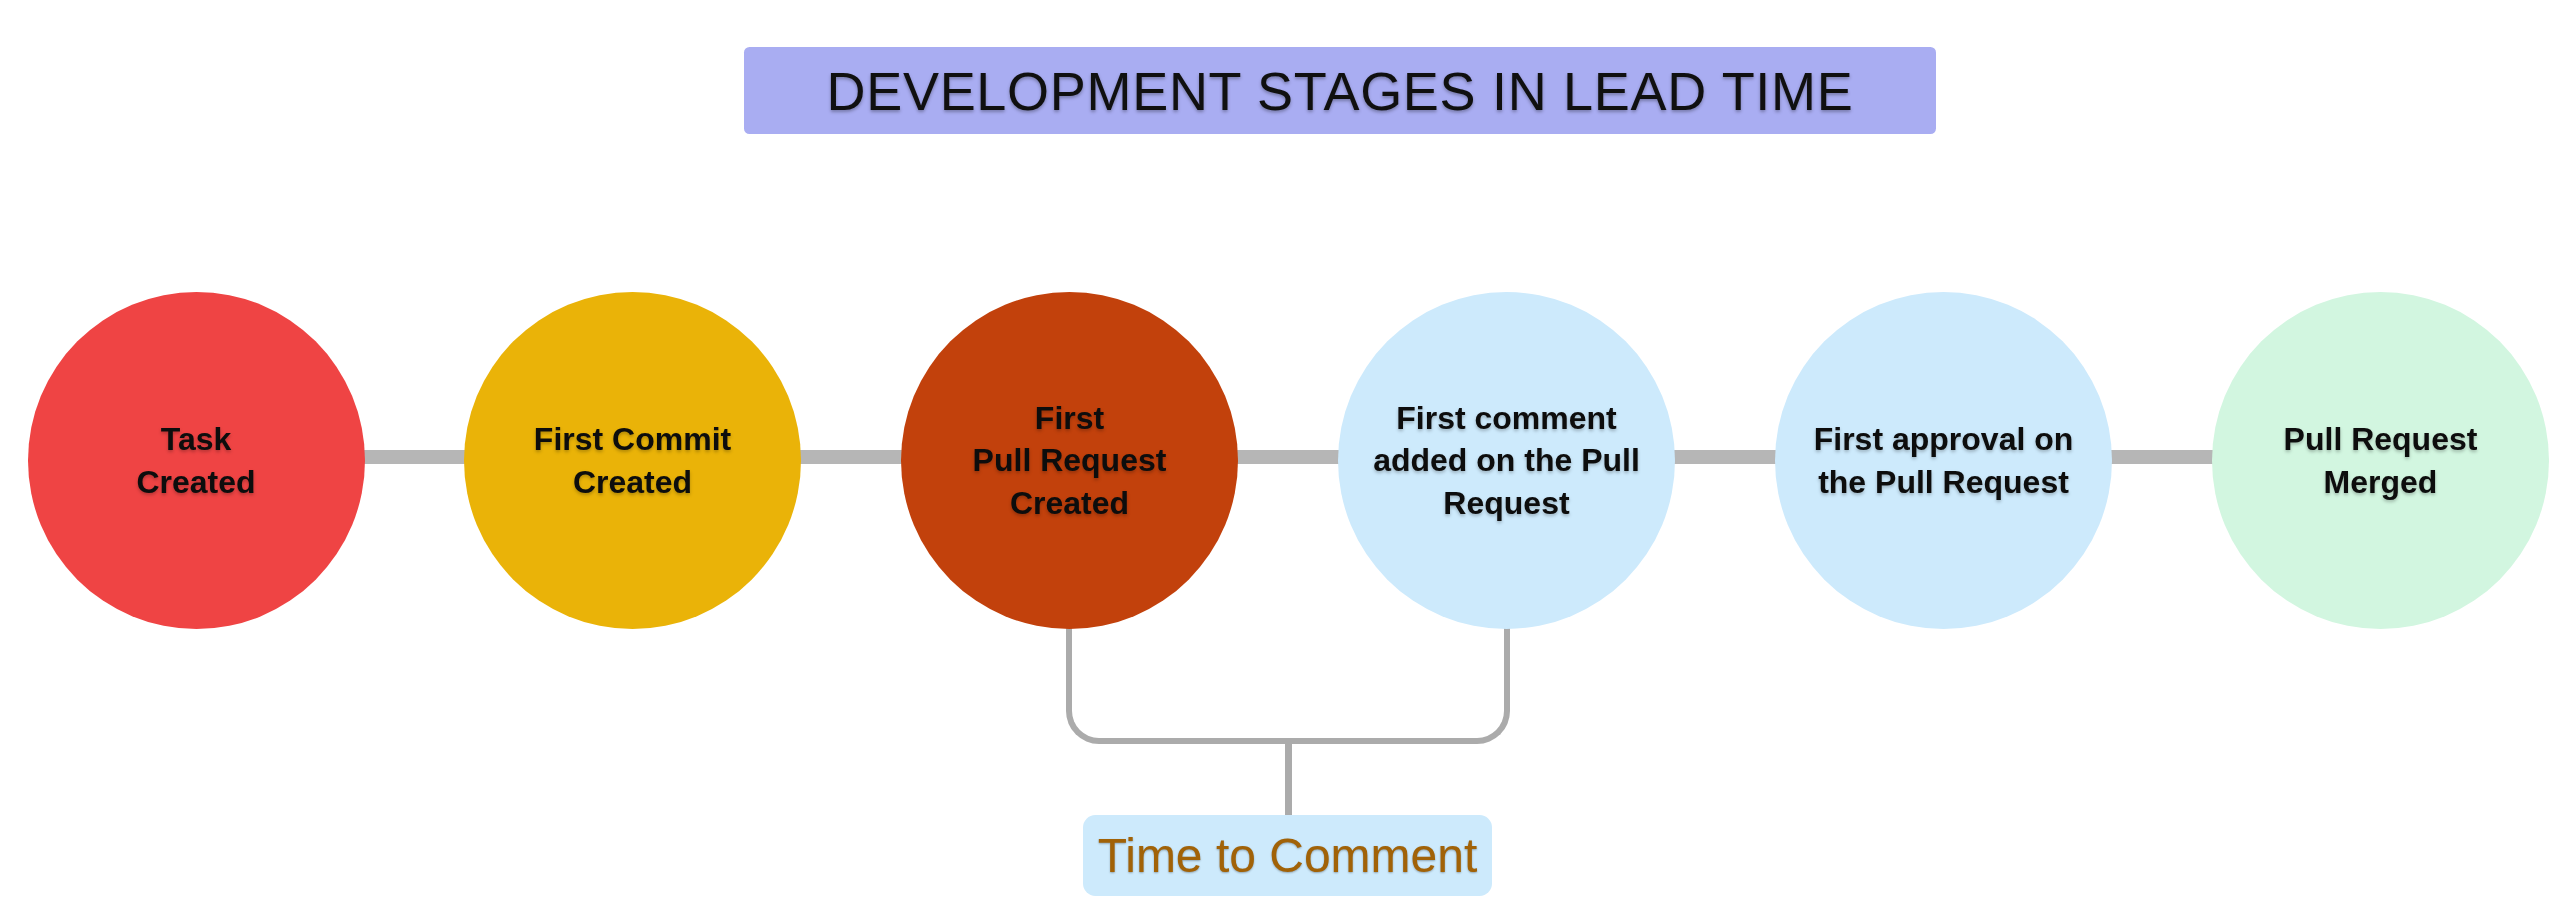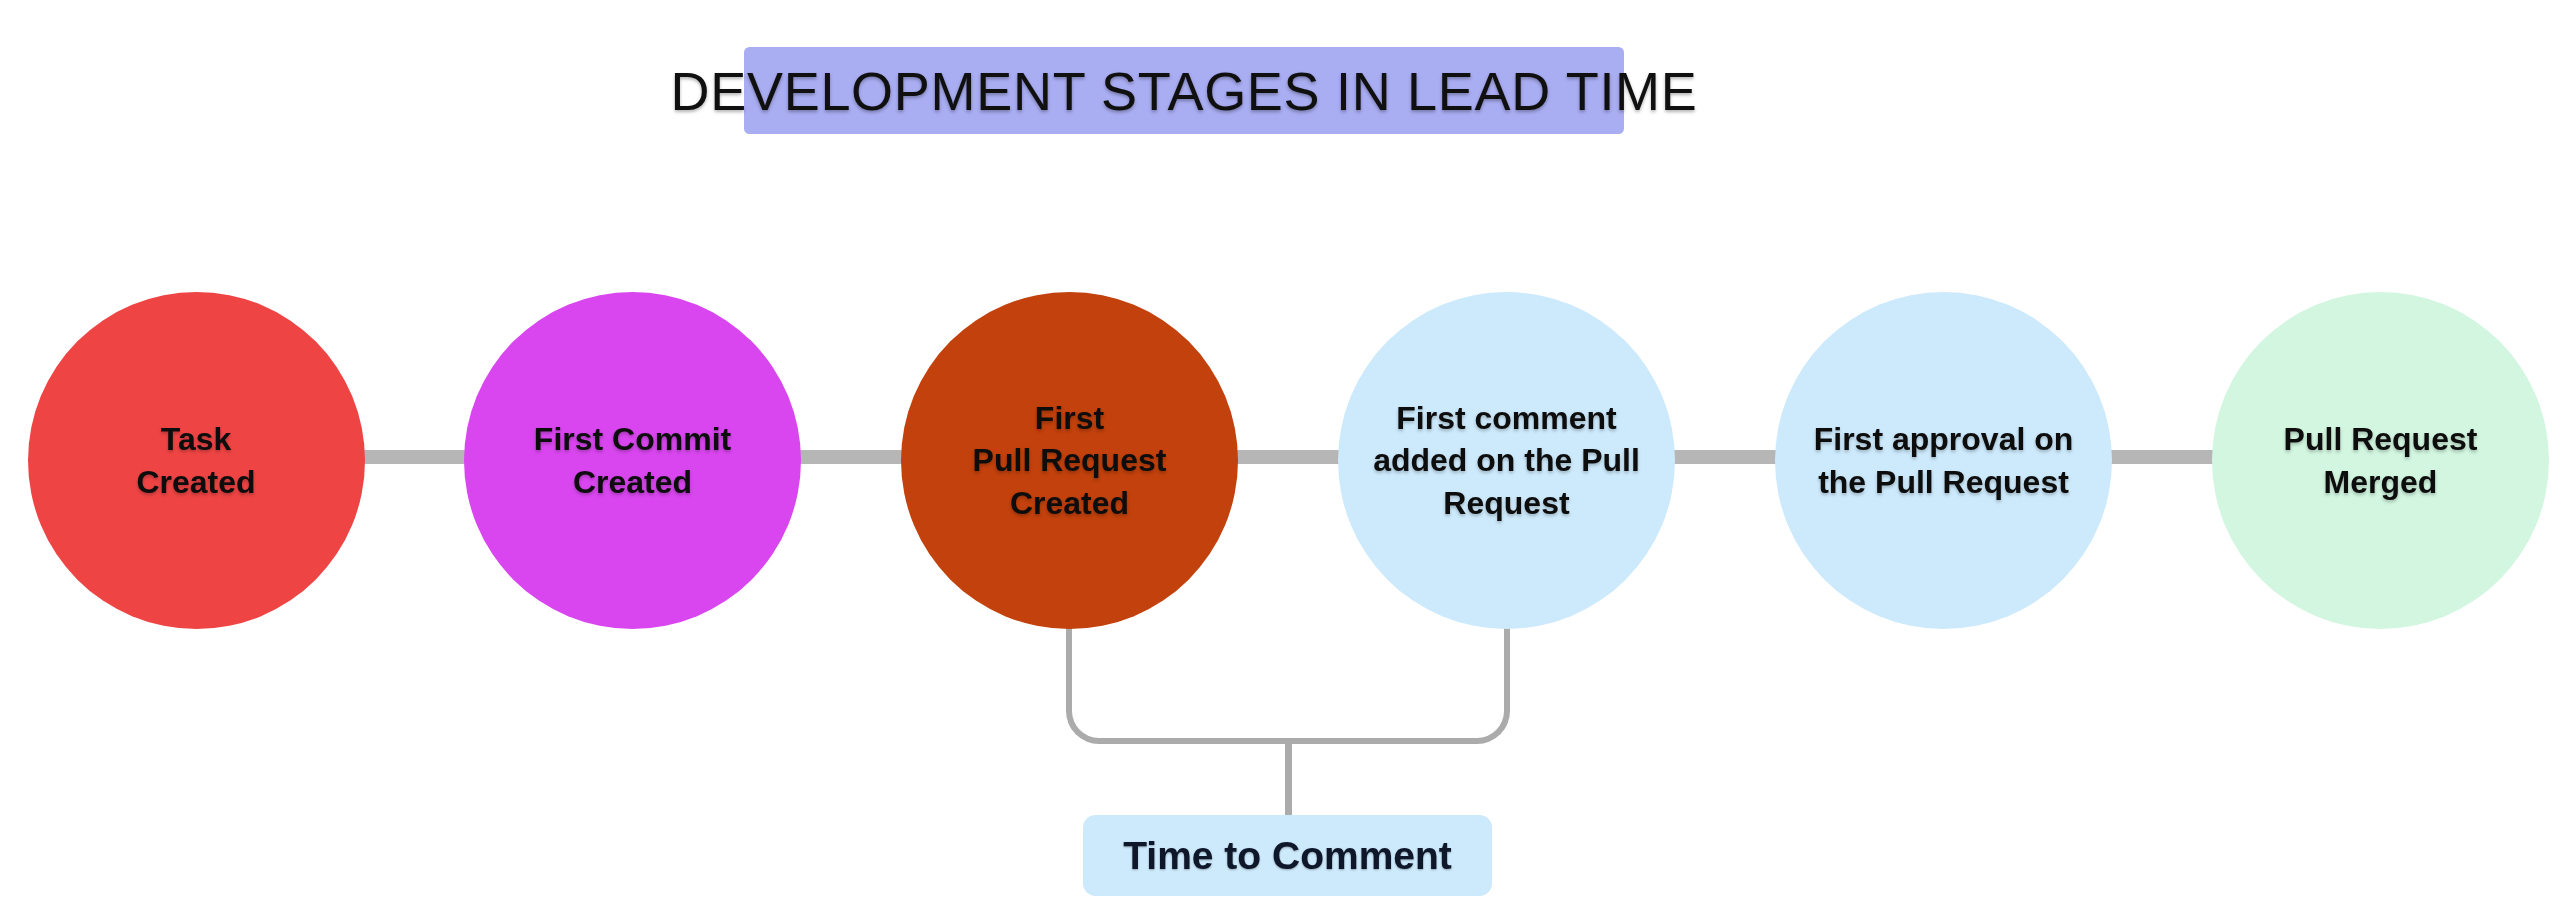--- a/index.html
+++ b/index.html
@@ -12,21 +12,21 @@
     width: 2576px;
     height: 923px;
     background: #ffffff;
     overflow: hidden;
     font-family: "Liberation Sans", sans-serif;
   }
   .title-banner {
     position: absolute;
     left: 744px;
     top: 47px;
-    width: 880px;
+    width: 1192px;
     height: 87px;
     border-radius: 5.5px;
     display: flex;
     align-items: center;
     justify-content: center;
     font-size: 54px;
     font-weight: 400;
     letter-spacing: 0.7px;
     color: #101010;
     text-shadow: 0 2.1px 3.4px rgba(0,0,0,0.30);
@@ -95,42 +95,42 @@
     top: 815px;
     width: 409px;
     height: 81px;
     border-radius: 12.4px;
     display: flex;
     align-items: center;
     justify-content: center;
     z-index: 2;
   }
   .annotation-text {
-    font-size: 39px;
-    font-weight: 700;
-    color: #0f172a;
+    font-size: 48px;
+    font-weight: 400;
+    color: #a16207;
     white-space: nowrap;
     text-shadow: 0 1.4px 2.1px rgba(0,0,0,0.30);
   }
 </style>
 </head>
 <body>
 
 <div class="canvas" style="background: rgb(255, 255, 255);">
 
   <div class="title-banner" style="background: rgb(169, 173, 242); color: rgb(16, 16, 16);">DEVELOPMENT STAGES IN LEAD TIME</div>
 
   <div class="connector-line" style="background: rgb(182, 182, 182);"></div>
 
   <div class="stage-circle pos-0" style="background: #ef4444;">
     <span class="stage-label">Task
 Created</span>
   </div>
 
-  <div class="stage-circle pos-1" style="background: #d946ef; text-align: center;">
+  <div class="stage-circle pos-1" style="background: #eab308; text-align: center;">
     <span class="stage-label">First Commit
 Created</span>
   </div>
 
   <div class="stage-circle pos-2" style="background: #c2410c;">
     <span class="stage-label">First
 Pull Request
 Created</span>
   </div>
 

